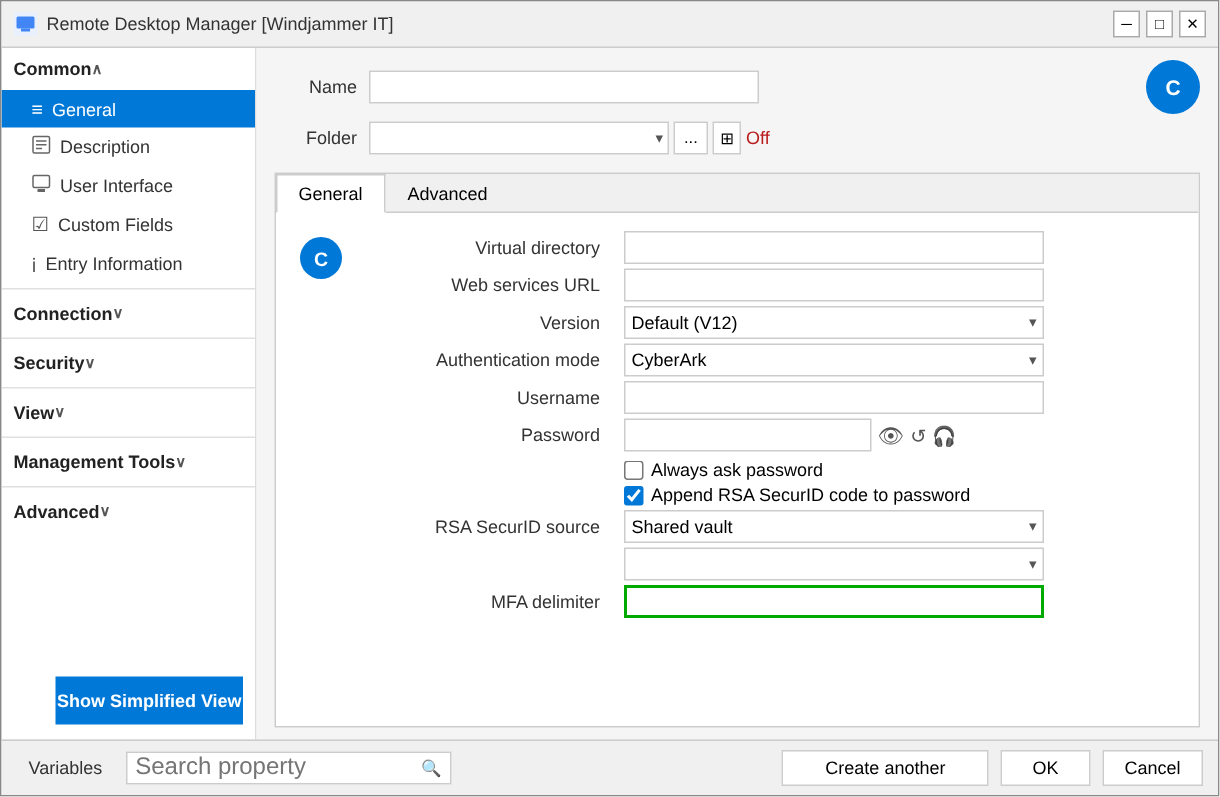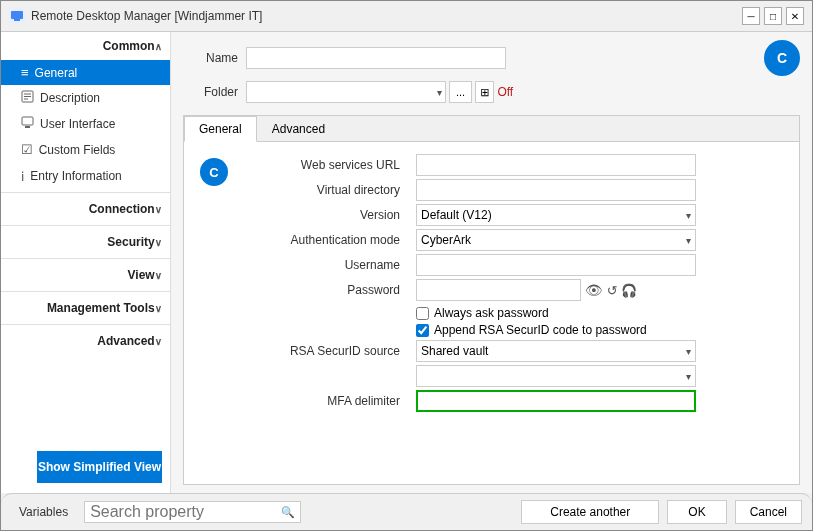--- a/index.html
+++ b/index.html
@@ -6,39 +6,39 @@
     body { background: #f0f0f0; width: 813px; height: 531px; overflow: hidden; }
     .window { width: 813px; height: 531px; background: #f0f0f0; border: 1px solid #888; display: flex; flex-direction: column; }
     .titlebar { background: #f0f0f0; display: flex; align-items: center; padding: 6px 8px; border-bottom: 1px solid #ccc; min-height: 30px; }
     .titlebar-icon { width: 16px; height: 16px; margin-right: 6px; }
     .titlebar-title { flex: 1; font-size: 12px; color: #333; }
     .titlebar-controls { display: flex; gap: 4px; }
     .titlebar-btn { width: 18px; height: 18px; border: 1px solid #aaa; background: #fff; cursor: pointer; display: flex; align-items: center; justify-content: center; font-size: 10px; }
     .main-content { display: flex; flex: 1; overflow: hidden; }
     .sidebar { width: 170px; background: #fff; border-right: 1px solid #ddd; display: flex; flex-direction: column; }
     .sidebar-section { }
-    .sidebar-section-header { display: flex; align-items: center; justify-content: flex-end; padding: 7px 8px; font-weight: 600; color: #222; cursor: pointer; font-size: 12px; }
+    .sidebar-section-header { display: flex; align-items: center; justify-content: flex-start; padding: 7px 8px; font-weight: 600; color: #222; cursor: pointer; font-size: 12px; }
     .sidebar-item { display: flex; align-items: center; padding: 5px 8px 5px 20px; cursor: pointer; color: #333; gap: 6px; }
     .sidebar-item.active { background: #0078d7; color: #fff; }
     .sidebar-item.active .sidebar-icon { color: #fff; }
     .sidebar-icon { font-size: 13px; color: #555; }
     .sidebar-bottom { margin-top: auto; padding: 10px 8px; margin-left: 28px; }
     .show-simplified-btn { background: #0078d7; color: #fff; border: none; width: 100%; padding: 9px 0; cursor: pointer; font-size: 12px; font-weight: 600; }
     .tab-panel { background: #fff; border: 1px solid #ccc; flex: 1; display: flex; flex-direction: column; overflow: hidden; }
     .tabs { display: flex; border-bottom: 1px solid #ccc; background: #f0f0f0; }
     .tab { padding: 5px 14px; cursor: pointer; font-size: 12px; border: 1px solid transparent; margin-bottom: -1px; }
     .tab.active { background: #fff; border: 1px solid #ccc; border-bottom-color: #fff; }
     .tab-content { flex: 1; padding: 12px 16px; overflow-y: auto; background: #fff; }
     .form-row { display: flex; align-items: center; gap: 8px; min-height: 22px; }
     .form-label { width: 170px; color: #333; flex-shrink: 0; text-align: right; padding-right: 8px; }
     .form-control { flex: 1; height: 22px; border: 1px solid #ccc; background: #fff; padding: 0 4px; max-width: 280px; }
     .select-wrapper { flex: 1; max-width: 280px; position: relative; display: flex; align-items: center; }
     .select-wrapper::after { content: '▾'; position: absolute; right: 5px; pointer-events: none; font-size: 10px; color: #555; }
     .select-wrapper select { width: 100%; height: 22px; border: 1px solid #ccc; background: #fff; padding: 0 4px; appearance: none; cursor: pointer; font-size: 12px; }
-    .bottom-bar { display: flex; align-items: center; padding: 6px 10px; background: #f0f0f0; border-top: 1px solid #ccc; gap: 8px; border-radius: 11px; }
+    .bottom-bar { display: flex; align-items: center; padding: 6px 10px; background: #f0f0f0; border-top: 1px solid #ccc; gap: 8px; }
     .chevron { font-size: 10px; color: #555; }
     .divider { height: 1px; background: #e0e0e0; margin: 2px 0; }
   </style>
 </head>
 <body>
 
 <div class="window">
 
   <div class="titlebar">
     <div class="titlebar-icon">
@@ -169,26 +169,26 @@
           <div class="tab">Advanced</div>
         </div>
         <div class="tab-content">
           <div style="display:flex; gap:10px; align-items:flex-start;">
             <div style="margin-top:4px;">
               <div style="width:28px; height:28px; background:#0078d7; border-radius:50%; display:flex; align-items:center; justify-content:center; color:#fff; font-size:13px; font-weight:bold;">C</div>
             </div>
             <div style="flex:1; display:flex; flex-direction:column; gap:3px;">
 
               <div class="form-row">
+                <span class="form-label">Virtual directory</span>
+                <input type="text" class="form-control" style="">
+              </div>
+
+              <div class="form-row">
                 <span class="form-label">Web services URL</span>
-                <input type="text" class="form-control" style="">
-              </div>
-
-              <div class="form-row">
-                <span class="form-label">Virtual directory</span>
                 <input type="text" class="form-control" style="">
               </div>
 
               <div class="form-row">
                 <span class="form-label">Version</span>
                 <div class="select-wrapper">
                   <select>
                     <option>Default (V12)</option>
                     <option>V11</option>
                     <option>V10</option>

